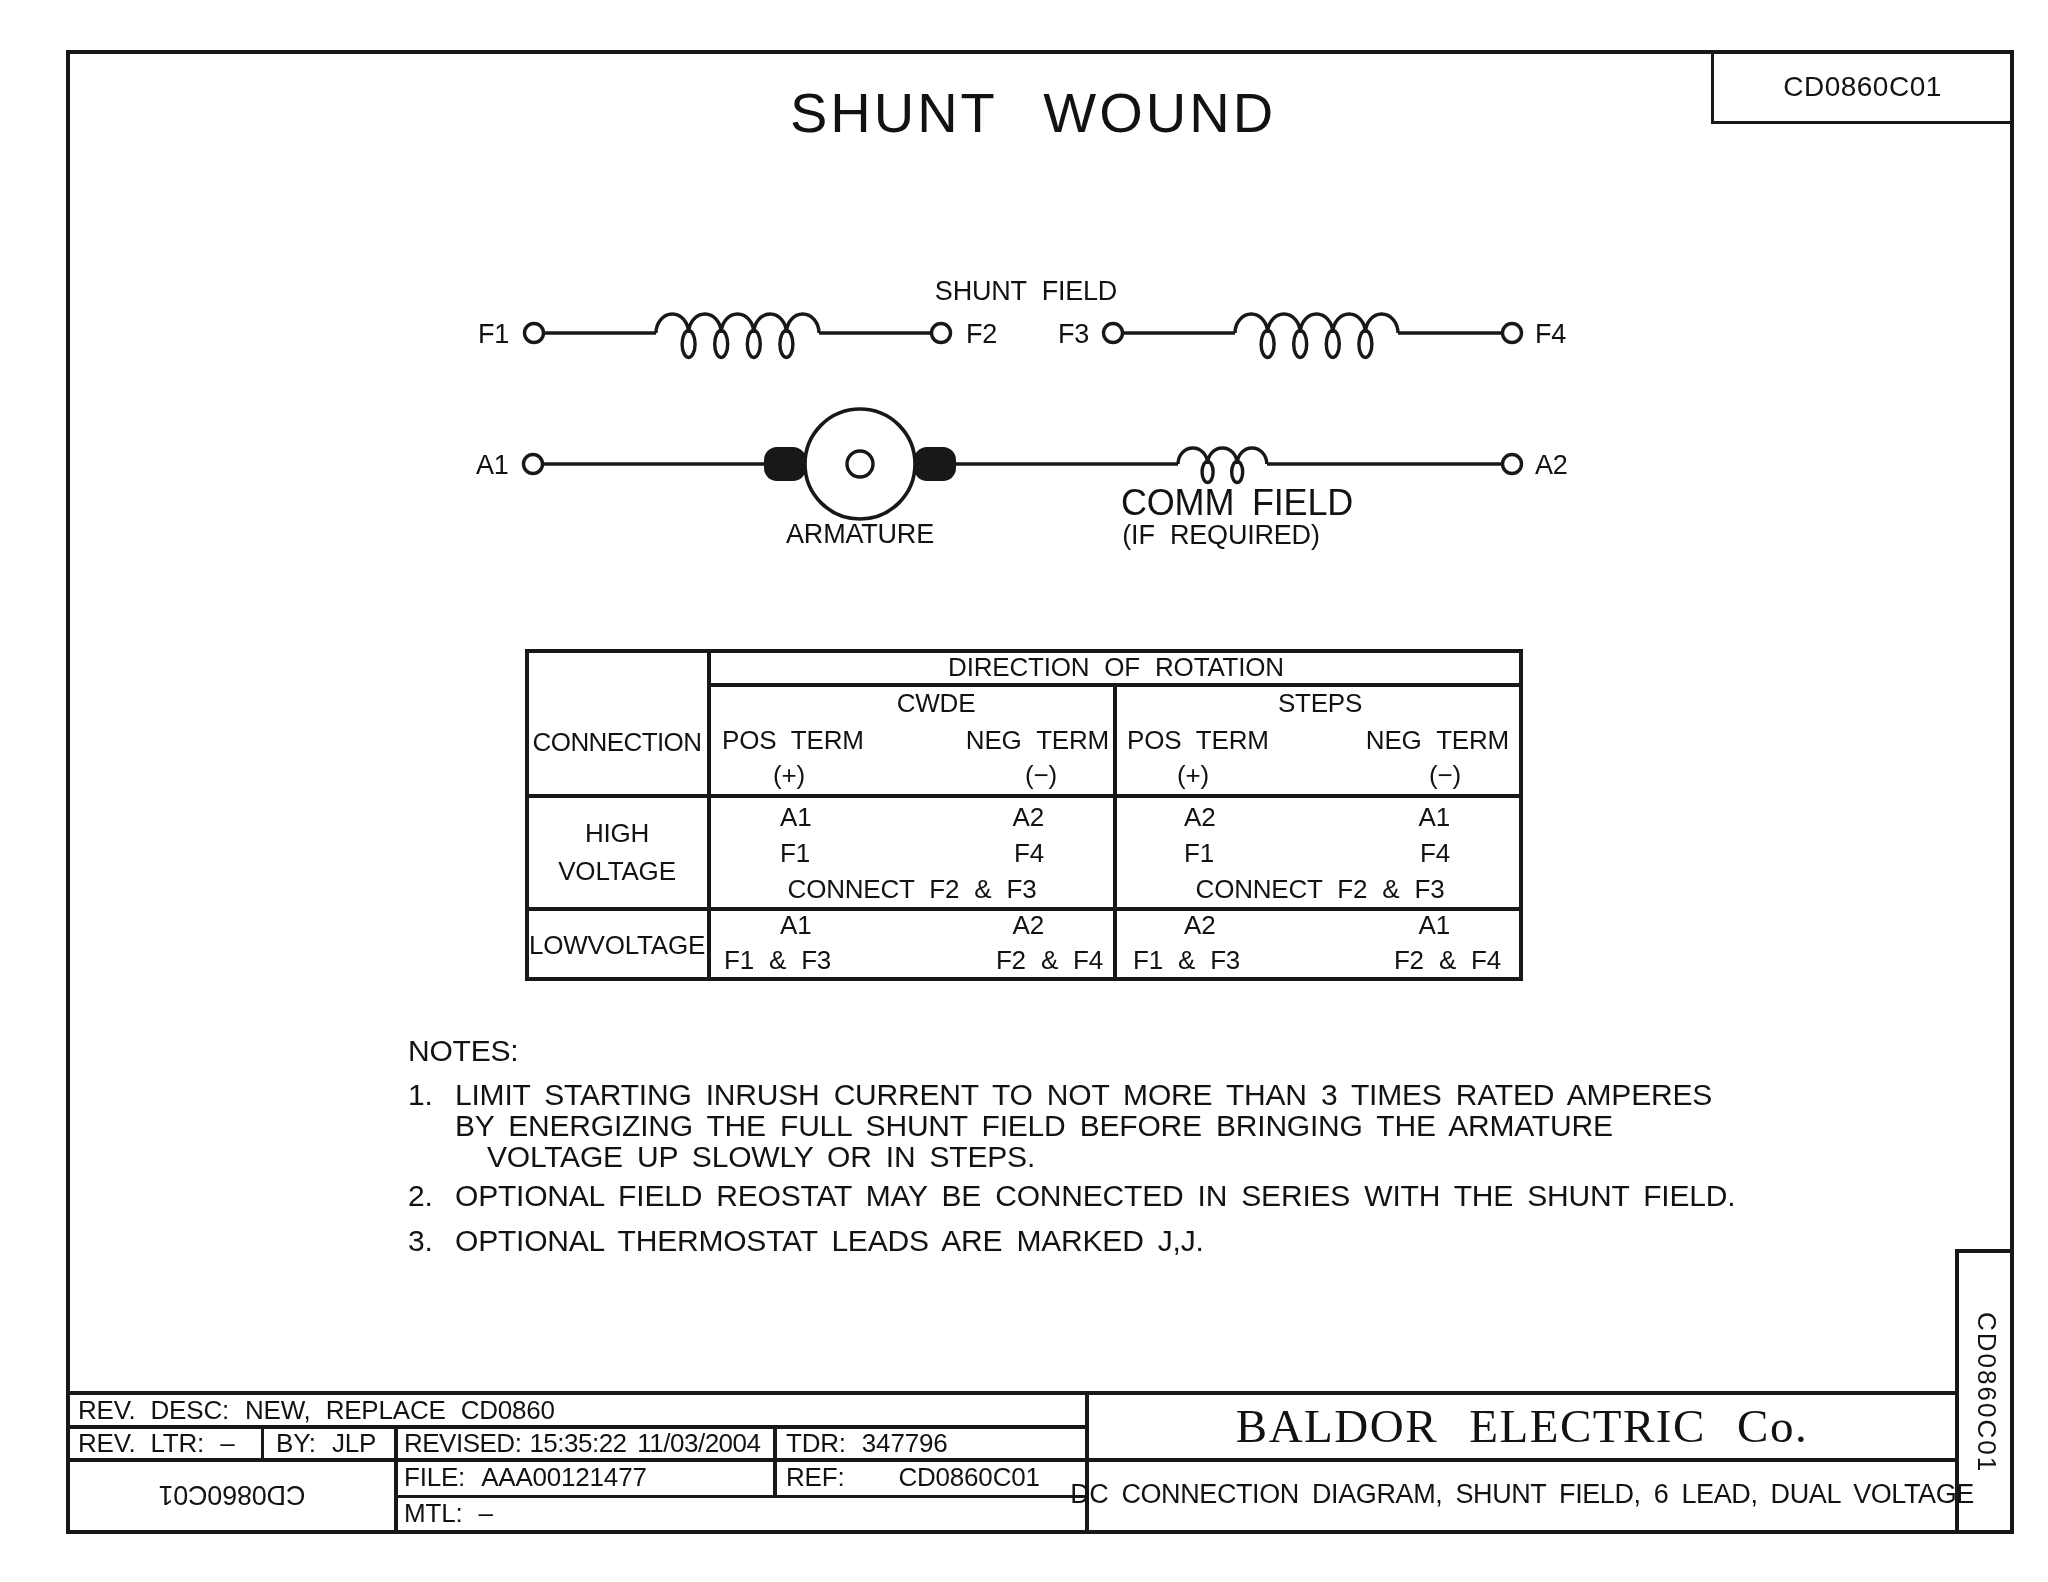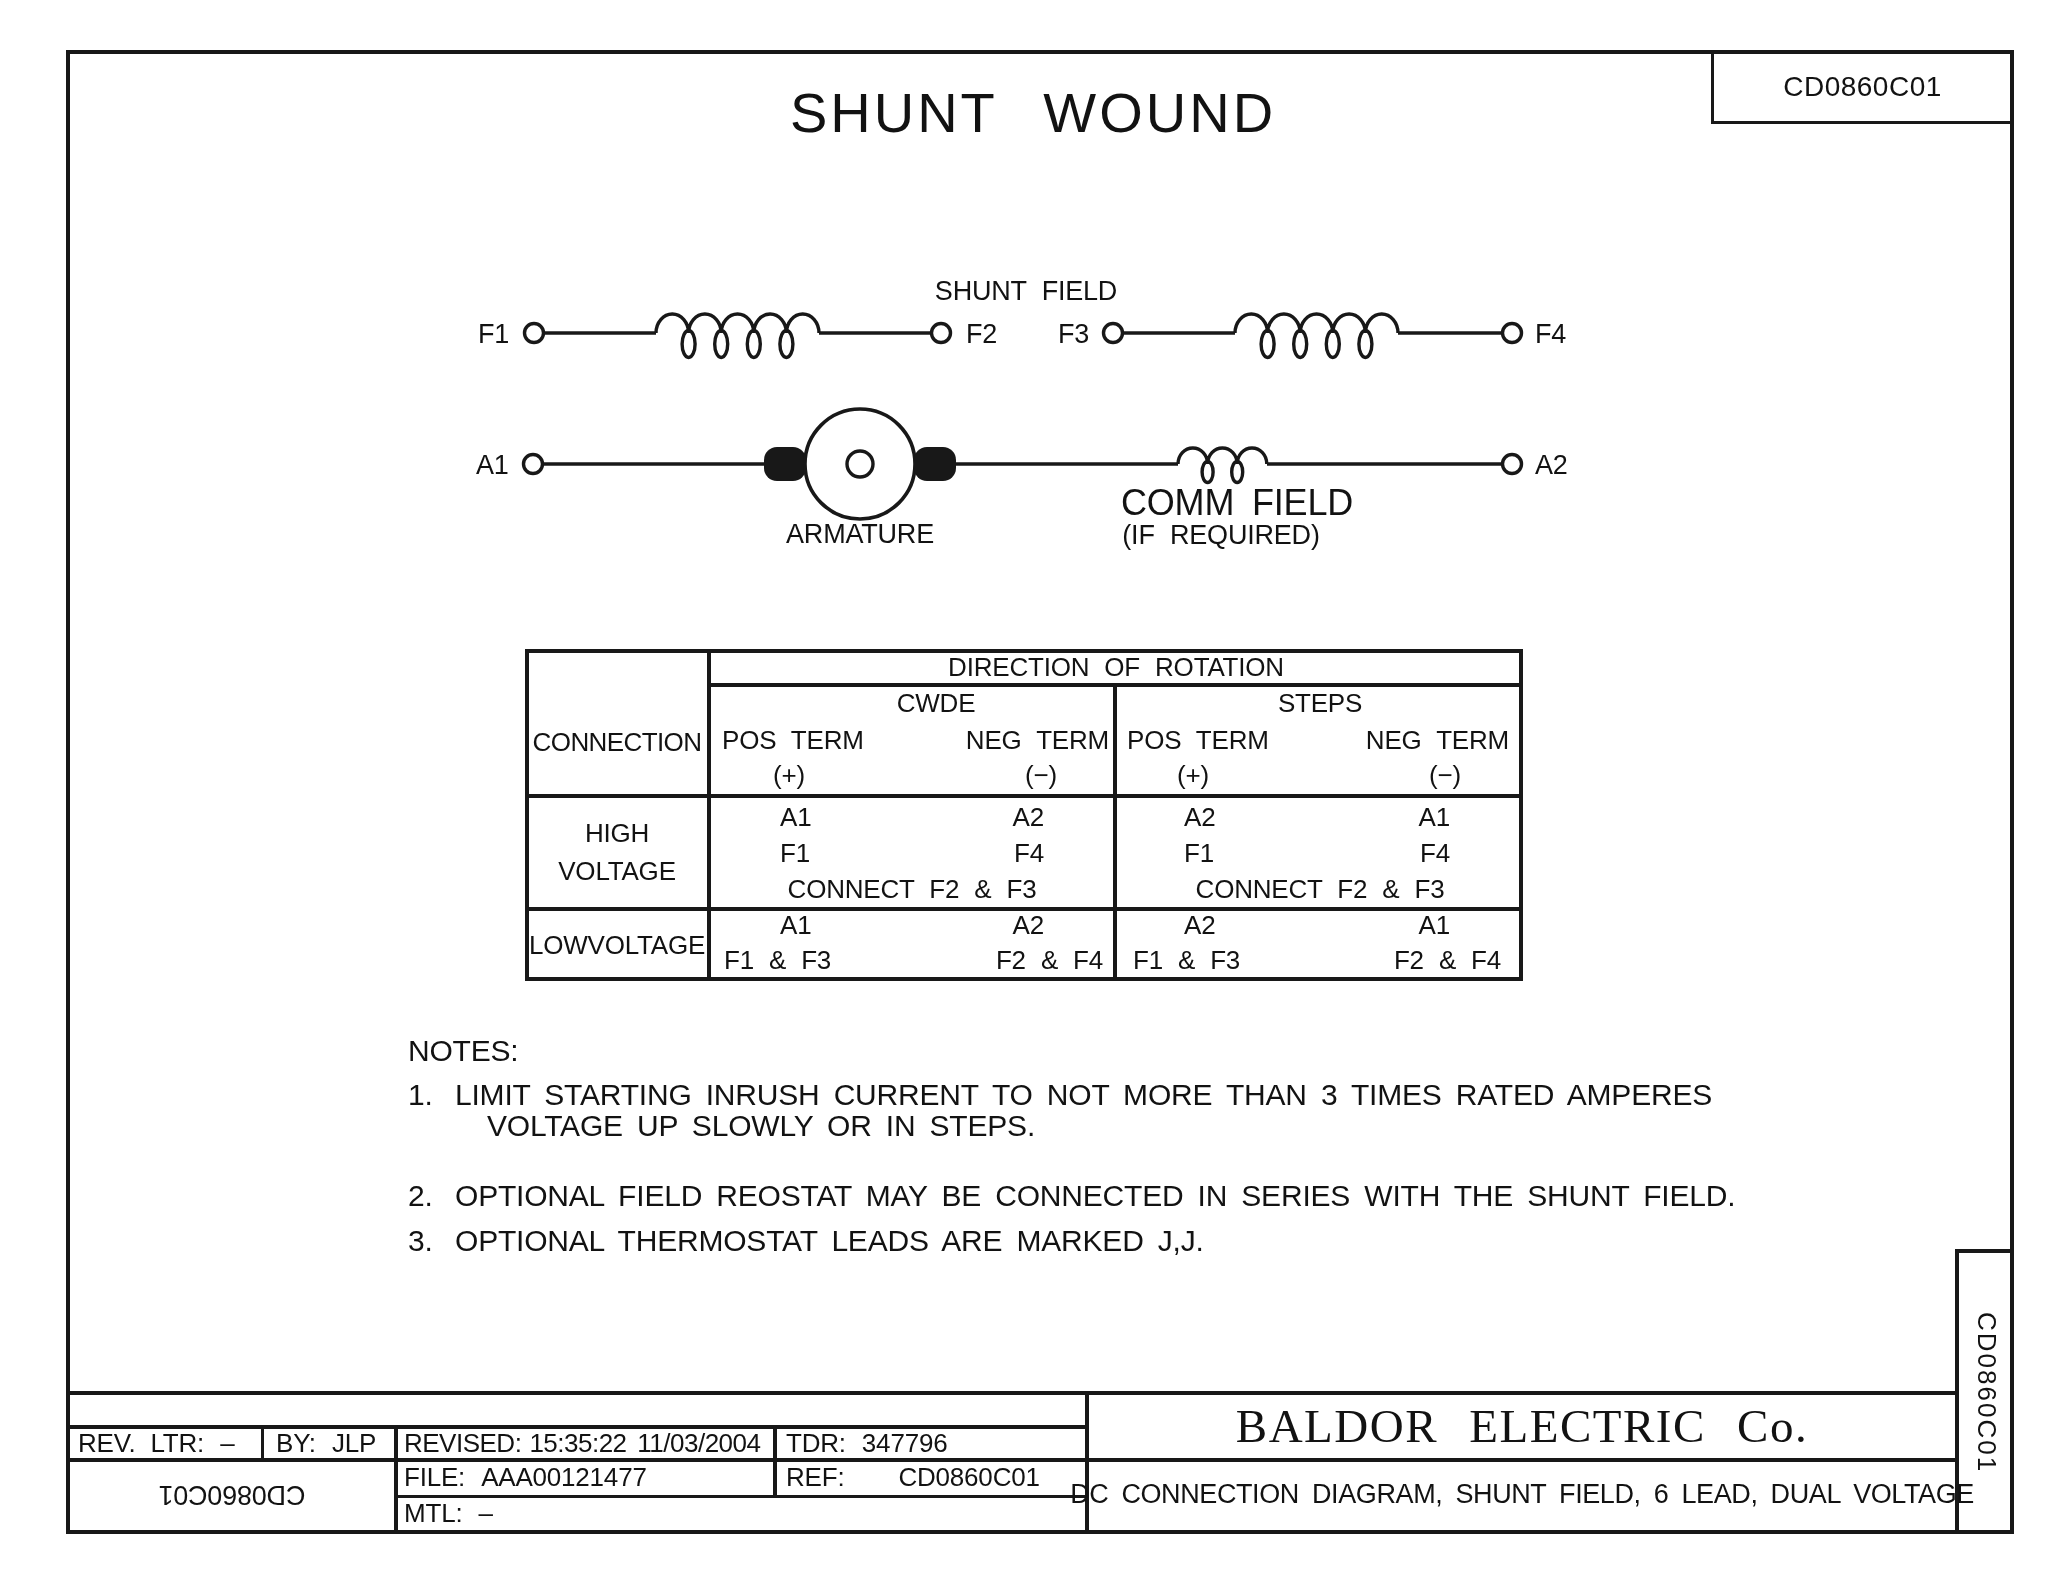--- a/index.html
+++ b/index.html
@@ -154,20 +154,21 @@
     <span class="cad">F1 &amp; F3</span>
     <span class="cad">F2 &amp; F4</span>
   </div>
 
   <div class="abs cad note-font" style="left:408px;top:1034px;">NOTES:</div>
 
   <div class="abs" style="left:408px;top:1079px;display:flex;">
     <div class="cad note-font" style="width:47px;line-height:31px;">1.</div>
     <div>
       <div class="cad note-font" style="line-height:31px;">LIMIT STARTING INRUSH CURRENT TO NOT MORE THAN 3 TIMES RATED AMPERES</div>
+      <div class="cad note-font" style="line-height:31px;">BY ENERGIZING THE FULL SHUNT FIELD BEFORE BRINGING THE ARMATURE</div>
       <div class="cad note-font" style="line-height:31px;margin-left:32px;">VOLTAGE UP SLOWLY OR IN STEPS.</div>
     </div>
   </div>
 
   <div class="abs" style="left:408px;top:1180px;display:flex;">
     <div class="cad note-font" style="width:47px;line-height:31px;">2.</div>
     <div class="cad note-font" style="line-height:31px;">OPTIONAL FIELD REOSTAT MAY BE CONNECTED IN SERIES WITH THE SHUNT FIELD.</div>
   </div>
 
   <div class="abs" style="left:408px;top:1225px;display:flex;">
@@ -180,20 +181,24 @@
   <div class="ln" style="left:66px;top:1458px;width:1891px;height:4px;"></div>
   <div class="ln" style="left:396px;top:1495px;width:691px;height:3px;"></div>
   <div class="ln" style="left:261px;top:1425px;width:3px;height:37px;"></div>
   <div class="ln" style="left:394px;top:1425px;width:4px;height:109px;"></div>
   <div class="ln" style="left:773px;top:1425px;width:4px;height:73px;"></div>
   <div class="ln" style="left:1085px;top:1391px;width:4px;height:143px;"></div>
 
   <div class="ln" style="left:1955px;top:1249px;width:4px;height:285px;"></div>
   <div class="ln" style="left:1955px;top:1249px;width:59px;height:4px;"></div>
 
+  <div class="abs cell-label cad tbl-font" style="left:78px;top:1395px;width:1000px;height:30px;">
+    <span class="lbl-gap">REV. DESC:</span>
+    <span>NEW, REPLACE CD0860</span>
+  </div>
   <div class="abs cell-label cad tbl-font" style="left:78px;top:1429px;width:180px;height:29px;">
     <span class="lbl-gap">REV. LTR:</span>
     <span>–</span>
   </div>
   <div class="abs cell-label cad tbl-font" style="left:276px;top:1429px;width:116px;height:29px;">
     <span class="lbl-gap">BY:</span>
     <span>JLP</span>
   </div>
   <div class="abs cell-label cad tbl-font" style="left:404px;top:1429px;width:368px;height:29px;letter-spacing:-0.5px;word-spacing:4px;">
     <span style="margin-right:8px;">REVISED:</span>

